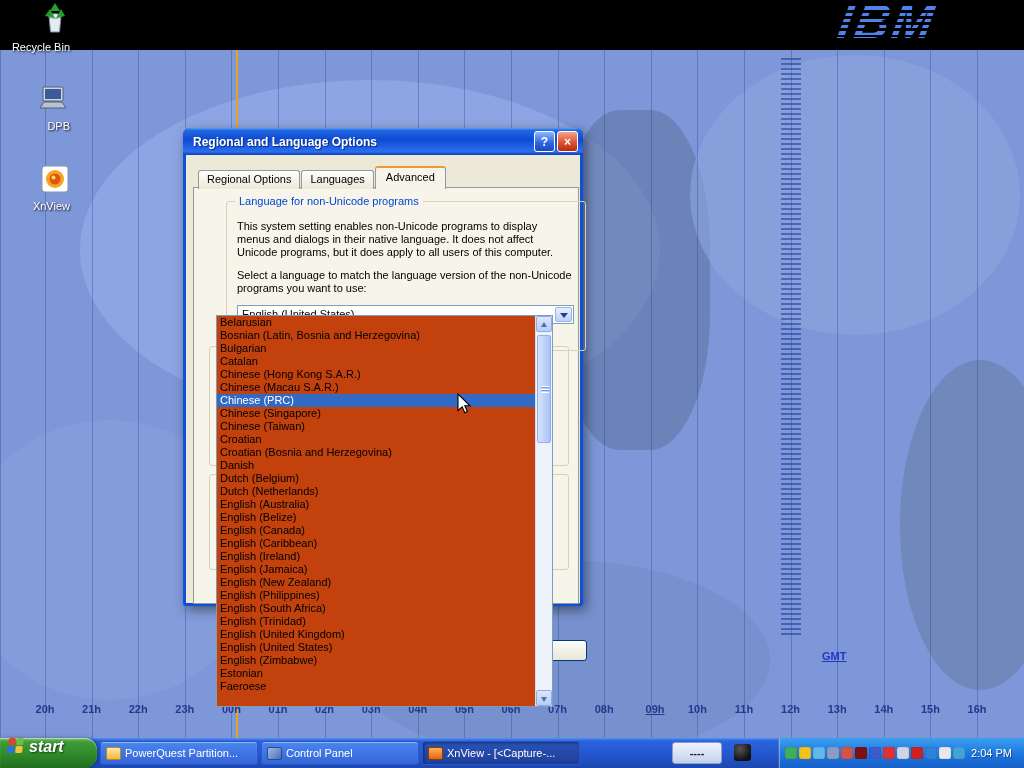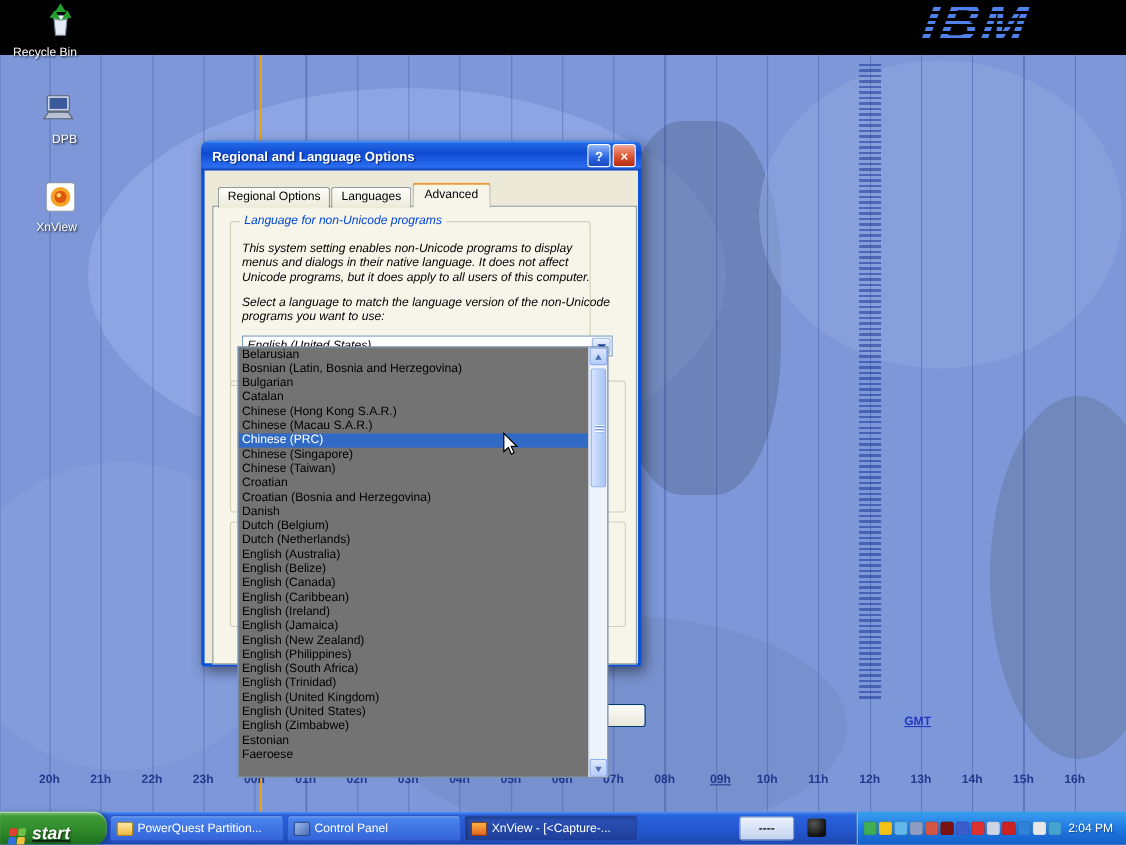--- a/index.html
+++ b/index.html
@@ -58,39 +58,39 @@
   #tab-strip { position:absolute; left:12px; top:33px; height:24px; display:flex; align-items:flex-end; z-index:3; }
   .tab { height:19px; line-height:17px; padding:0 8px; font-size:11px; background:linear-gradient(180deg,#fefefc,#ece9d8);
     border:1px solid #919b9c; border-bottom:none; border-radius:3px 3px 0 0; position:relative; top:1px; margin-right:1px;text-align:right; }
   .tab.active { height:23px; line-height:19px; padding:0 10px; background:#f7f5ea;
     border-top:2px solid #e99b38; z-index:4; top:1px; }
 
   
   #tabpage { position:absolute; left:7px; top:56px; width:386px; height:417px; background:#f7f5ea;
     border:1px solid #919b9c; }
   .groupbox { position:absolute; border:1px solid #d4d0bb; border-radius:3px; }
-  #grp-lang { left:15px; top:13px; width:328px; height:150px; padding:18px 10px 0 10px;font-style:italic; }
+  #grp-lang { left:32px; top:13px; width:360px; height:150px; padding:18px 10px 0 10px; }
   #grp-lang .caption { position:absolute; top:-7px; left:8px; padding:0 4px; background:#f7f5ea;
     color:#0046d5; font-size:11px; }
   #grp-lang p { font-size:11px; color:#000; line-height:13px; margin-bottom:10px; width:336px; }
   #grp-frag1 { left:15px; top:158px; width:360px; height:120px; }
   #grp-frag2 { left:15px; top:286px; width:360px; height:96px; }
   #btn-frag { position:absolute; left:320px; top:452px; width:73px; height:21px; border:1px solid #003c74;
     border-radius:3px; background:linear-gradient(180deg,#fdfdfb,#e8e6d8); }
 
   
   #combo { position:relative; width:337px; height:19px; background:#fff; border:1px solid #7f9db9; }
   #combo .val { display:block; font-size:11px; line-height:17px; padding-left:4px; }
   #combo .dd-btn { position:absolute; right:1px; top:1px; width:17px; height:15px; border:1px solid #9ab4e8;
     border-radius:2px; background:linear-gradient(180deg,#e9f0fd,#bcd1f8); }
   #combo .dd-btn::after { content:""; position:absolute; left:4px; top:5px; border:4px solid transparent;
     border-top:5px solid #21409a; }
 
   
-  #lang-list { position:absolute; left:216px; top:315px; width:337px; height:392px; background:#737373;
+  #lang-list { position:absolute; left:216px; top:315px; width:337px; height:392px; background:#c2410c;
     border:1px solid #7f9db9; z-index:30; }
   .list-items { position:absolute; left:0; top:0; right:17px; bottom:0; overflow:hidden; }
   .li { height:13px; line-height:13px; font-size:11px; padding-left:3px; white-space:nowrap; color:#000; }
   .li.sel { background:#316ac5; color:#fff; }
   .sb { position:absolute; right:0; top:0; bottom:0; width:17px; background:#eef2fb; border-left:1px solid #d8dff0; }
   .sb-btn { position:absolute; left:0; width:16px; height:16px; border:1px solid #8cacf0; border-radius:2px;
     background:linear-gradient(180deg,#dde7fc,#b6ccf8); }
   .sb-up { top:0; } .sb-down { bottom:0; }
   .sb-up::after { content:""; position:absolute; left:4px; top:5px; border:3.5px solid transparent; border-bottom:5px solid #4d6fae; border-top:none; }
   .sb-down::after { content:""; position:absolute; left:4px; top:6px; border:3.5px solid transparent; border-top:5px solid #4d6fae; border-bottom:none; }
@@ -100,21 +100,21 @@
     background:repeating-linear-gradient(180deg,#fff 0 1px,#7a9be0 1px 2px,transparent 2px 3px); }
 
   
   #cursor { position:absolute; left:457px; top:393px; z-index:60; }
 
   
   #taskbar { position:absolute; left:0; top:738px; width:1024px; height:30px; z-index:40;
     background:linear-gradient(180deg,#5292f2 0%,#2a63dd 10%,#2456ce 55%,#1c47b0 100%); }
   #start-btn { position:absolute; left:0; top:0; width:97px; height:30px; border-radius:0 12px 12px 0;
     background:linear-gradient(180deg,#7cbc70 0%,#3f9a37 14%,#2f8a2a 55%,#1f6e1f 100%);
-    display:flex; align-items:flex-end; padding-left:8px; box-shadow:inset 0 1px 1px rgba(255,255,255,.5), 2px 0 4px rgba(0,0,0,.3);text-decoration:underline; }
+    display:flex; align-items:flex-start; padding-left:8px; box-shadow:inset 0 1px 1px rgba(255,255,255,.5), 2px 0 4px rgba(0,0,0,.3); }
   #start-btn .flag { display:grid; grid-template-columns:7px 7px; grid-template-rows:7px 7px; gap:1px;
     transform:skewX(-8deg); margin-right:6px; }
   #start-btn .flag i { border-radius:1.5px; }
   #start-btn .flag i:nth-child(1){background:#e0402f;} #start-btn .flag i:nth-child(2){background:#6fbf44;}
   #start-btn .flag i:nth-child(3){background:#2f6fe0;} #start-btn .flag i:nth-child(4){background:#f5c03f;}
   #start-btn .s-label { color:#fff; font-size:16px; font-weight:bold; font-style:italic; text-shadow:1px 1px 2px rgba(0,0,0,.6); }
 
   #task-buttons { position:absolute; left:100px; top:3px; display:flex; gap:3px; }
   .taskbtn { width:158px; height:24px; border-radius:3px; border:1px solid #2b57c8;
     background:linear-gradient(180deg,#4a86ee,#3464d8); display:flex; align-items:center; padding:0 5px;

